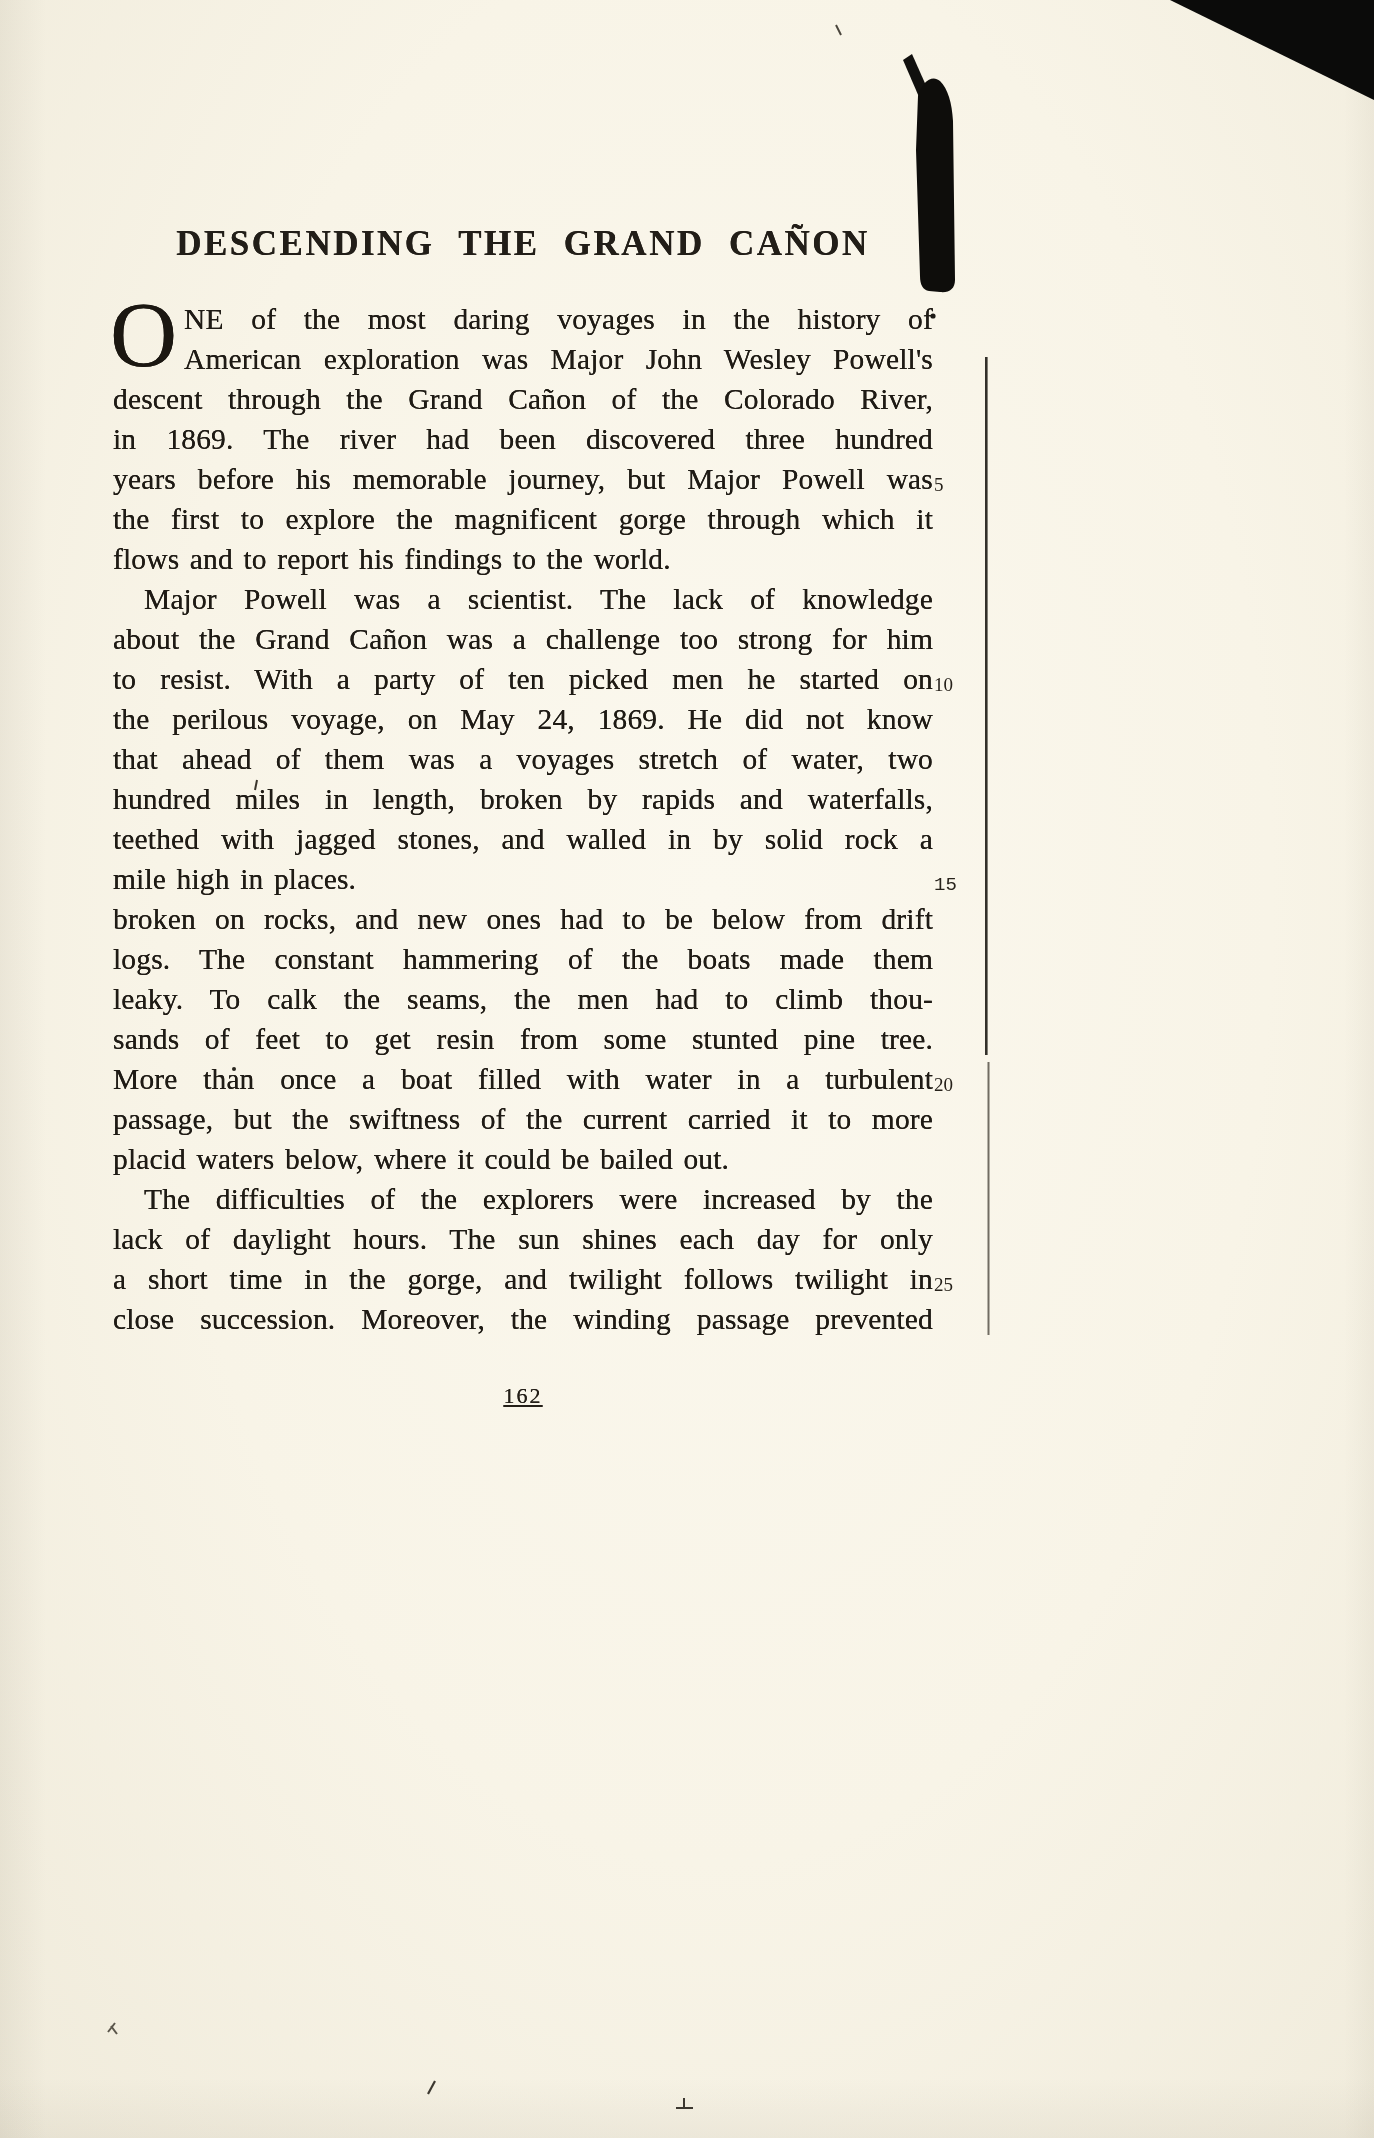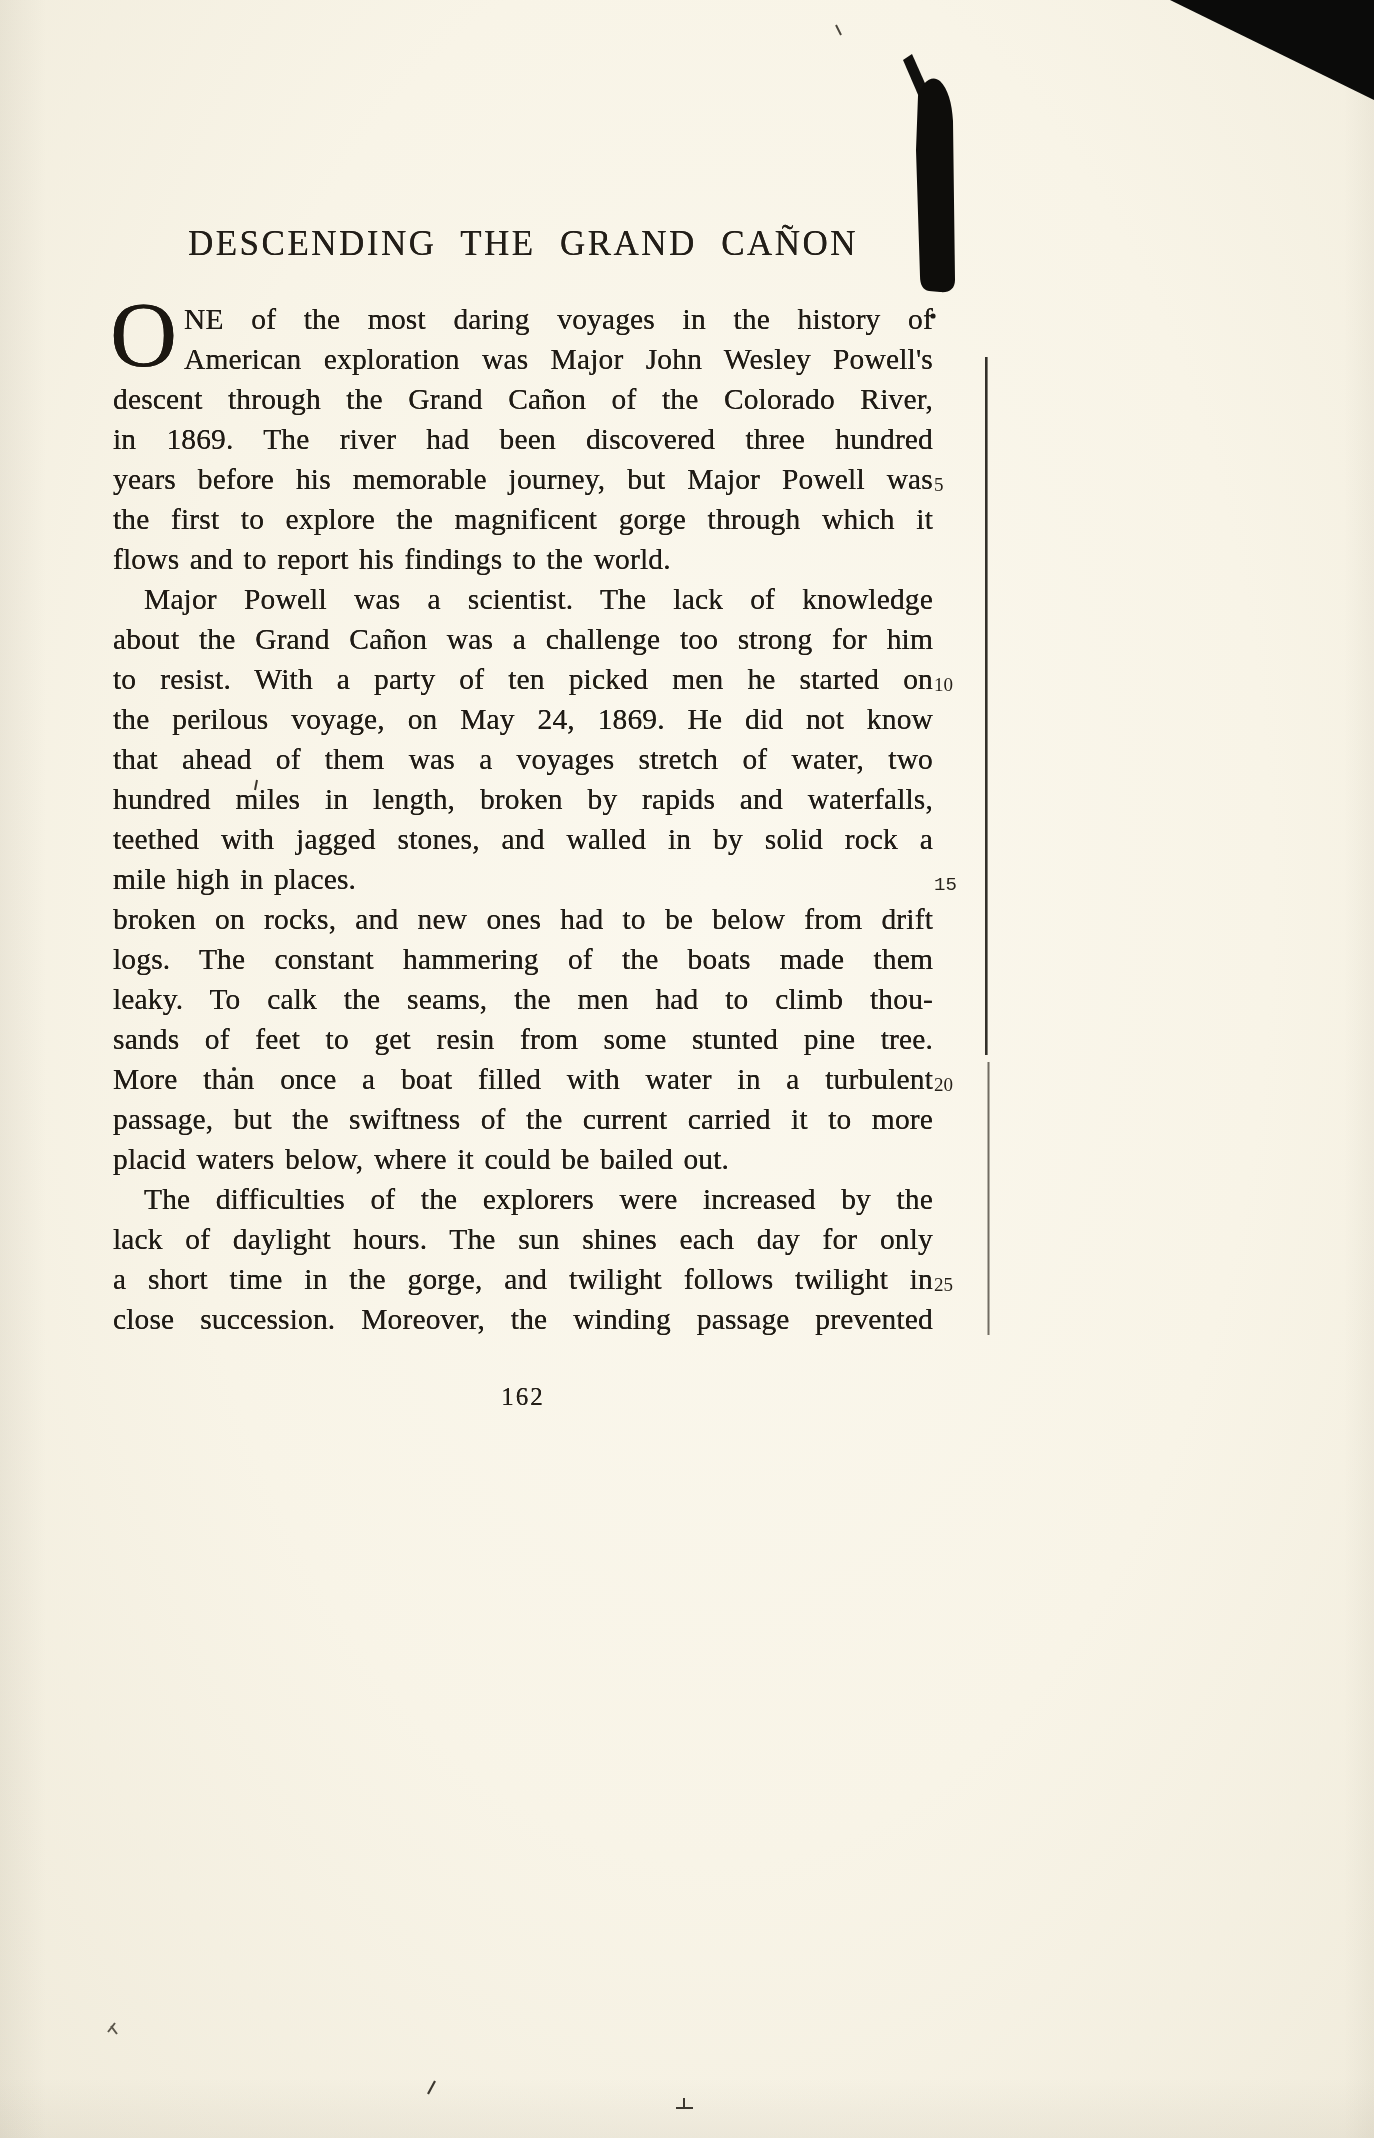--- a/index.html
+++ b/index.html
@@ -12,21 +12,21 @@
   .paper {
     position: absolute; inset: 0;
     background:
       linear-gradient(90deg, rgba(90,80,60,0.07) 0, rgba(90,80,60,0) 46px),
       linear-gradient(270deg, rgba(90,80,60,0.05) 0, rgba(90,80,60,0) 30px),
       linear-gradient(0deg, rgba(90,80,60,0.06) 0, rgba(90,80,60,0) 60px),
       radial-gradient(ellipse at 52% 42%, #fbf8ee 0%, #f8f4e7 55%, #f0ebdb 100%);
   }
   .title {
     position: absolute; left: 113px; top: 224px; width: 820px; margin: 0;
-    text-align: center; font-size: 35px; font-weight: 400;
+    text-align: center; font-size: 35px; font-weight: 700;
     letter-spacing: 2.5px; word-spacing: 13px;
     color: #221e18; text-shadow: 0 0 0.5px #221e18;
   }
   .text-block {
     position: absolute; left: 113px; top: 299px; width: 820px;
     font-size: 29.5px; color: #1f1b15;
     letter-spacing: 0.15px; word-spacing: 3px;
     text-shadow: 0 0 0.4px #1f1b15;
   }
   .line { height: 40px; line-height: 40px; text-align: justify; text-align-last: justify; }
@@ -39,22 +39,22 @@
     text-shadow: 0 0 0.5px #1b1711;
   }
   .lineno { position: absolute; left: 934px; font-size: 19px; color: #27221b; }
   #ln-5  { top: 474px; }
   #ln-10 { top: 674px; }
   #ln-15 { top: 874px; font-family: Liberation Mono, monospace; }
   #ln-20 { top: 1074px; }
   #ln-25 { top: 1274px; }
   .page-number {
     position: absolute; left: 113px; top: 1383px; width: 820px;
-    text-align: center; font-size: 25px; letter-spacing: 2px;
-    color: #241f18; text-shadow: 0 0 0.4px #241f18;
+    text-align: center; font-size: 22px; letter-spacing: 2px;
+    color: #241f18; text-shadow: 0 0 0.4px #241f18; text-decoration: underline;
   }
   .artifacts { position: absolute; inset: 0; pointer-events: none; }
 </style>
 </head>
 <body>
 
 <div class="paper">
 
   <h1 class="title">DESCENDING THE GRAND CAÑON</h1>
 

